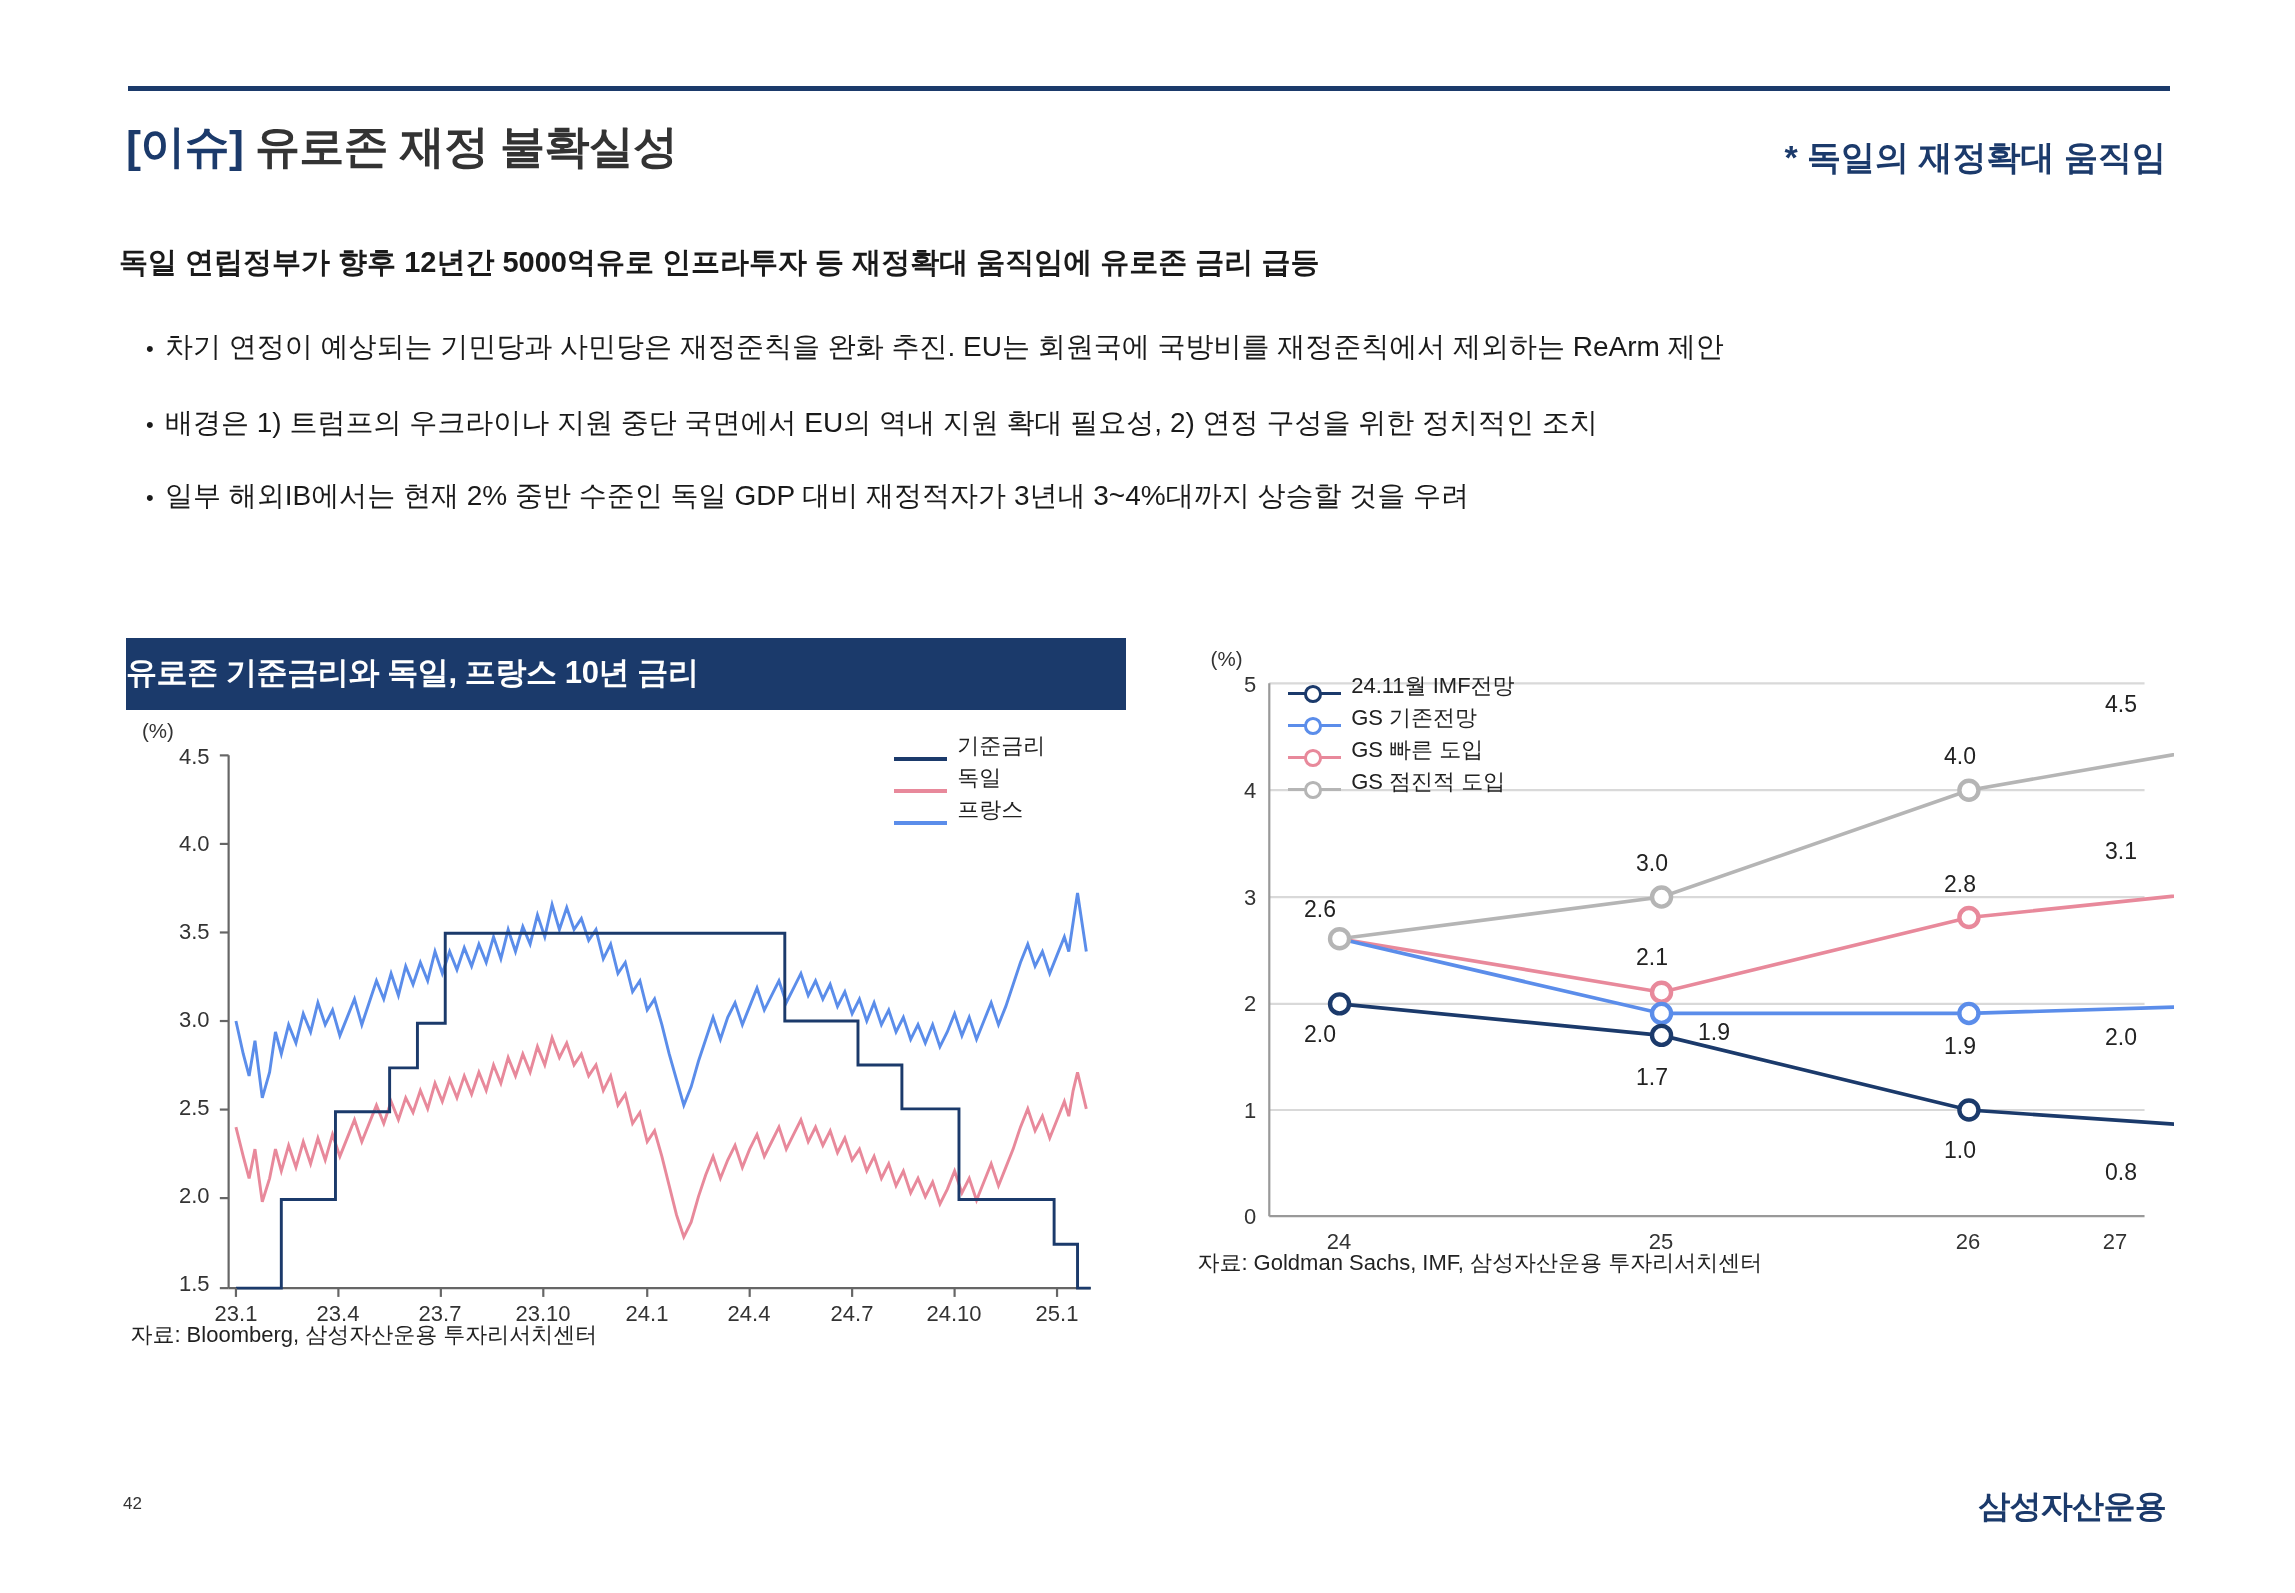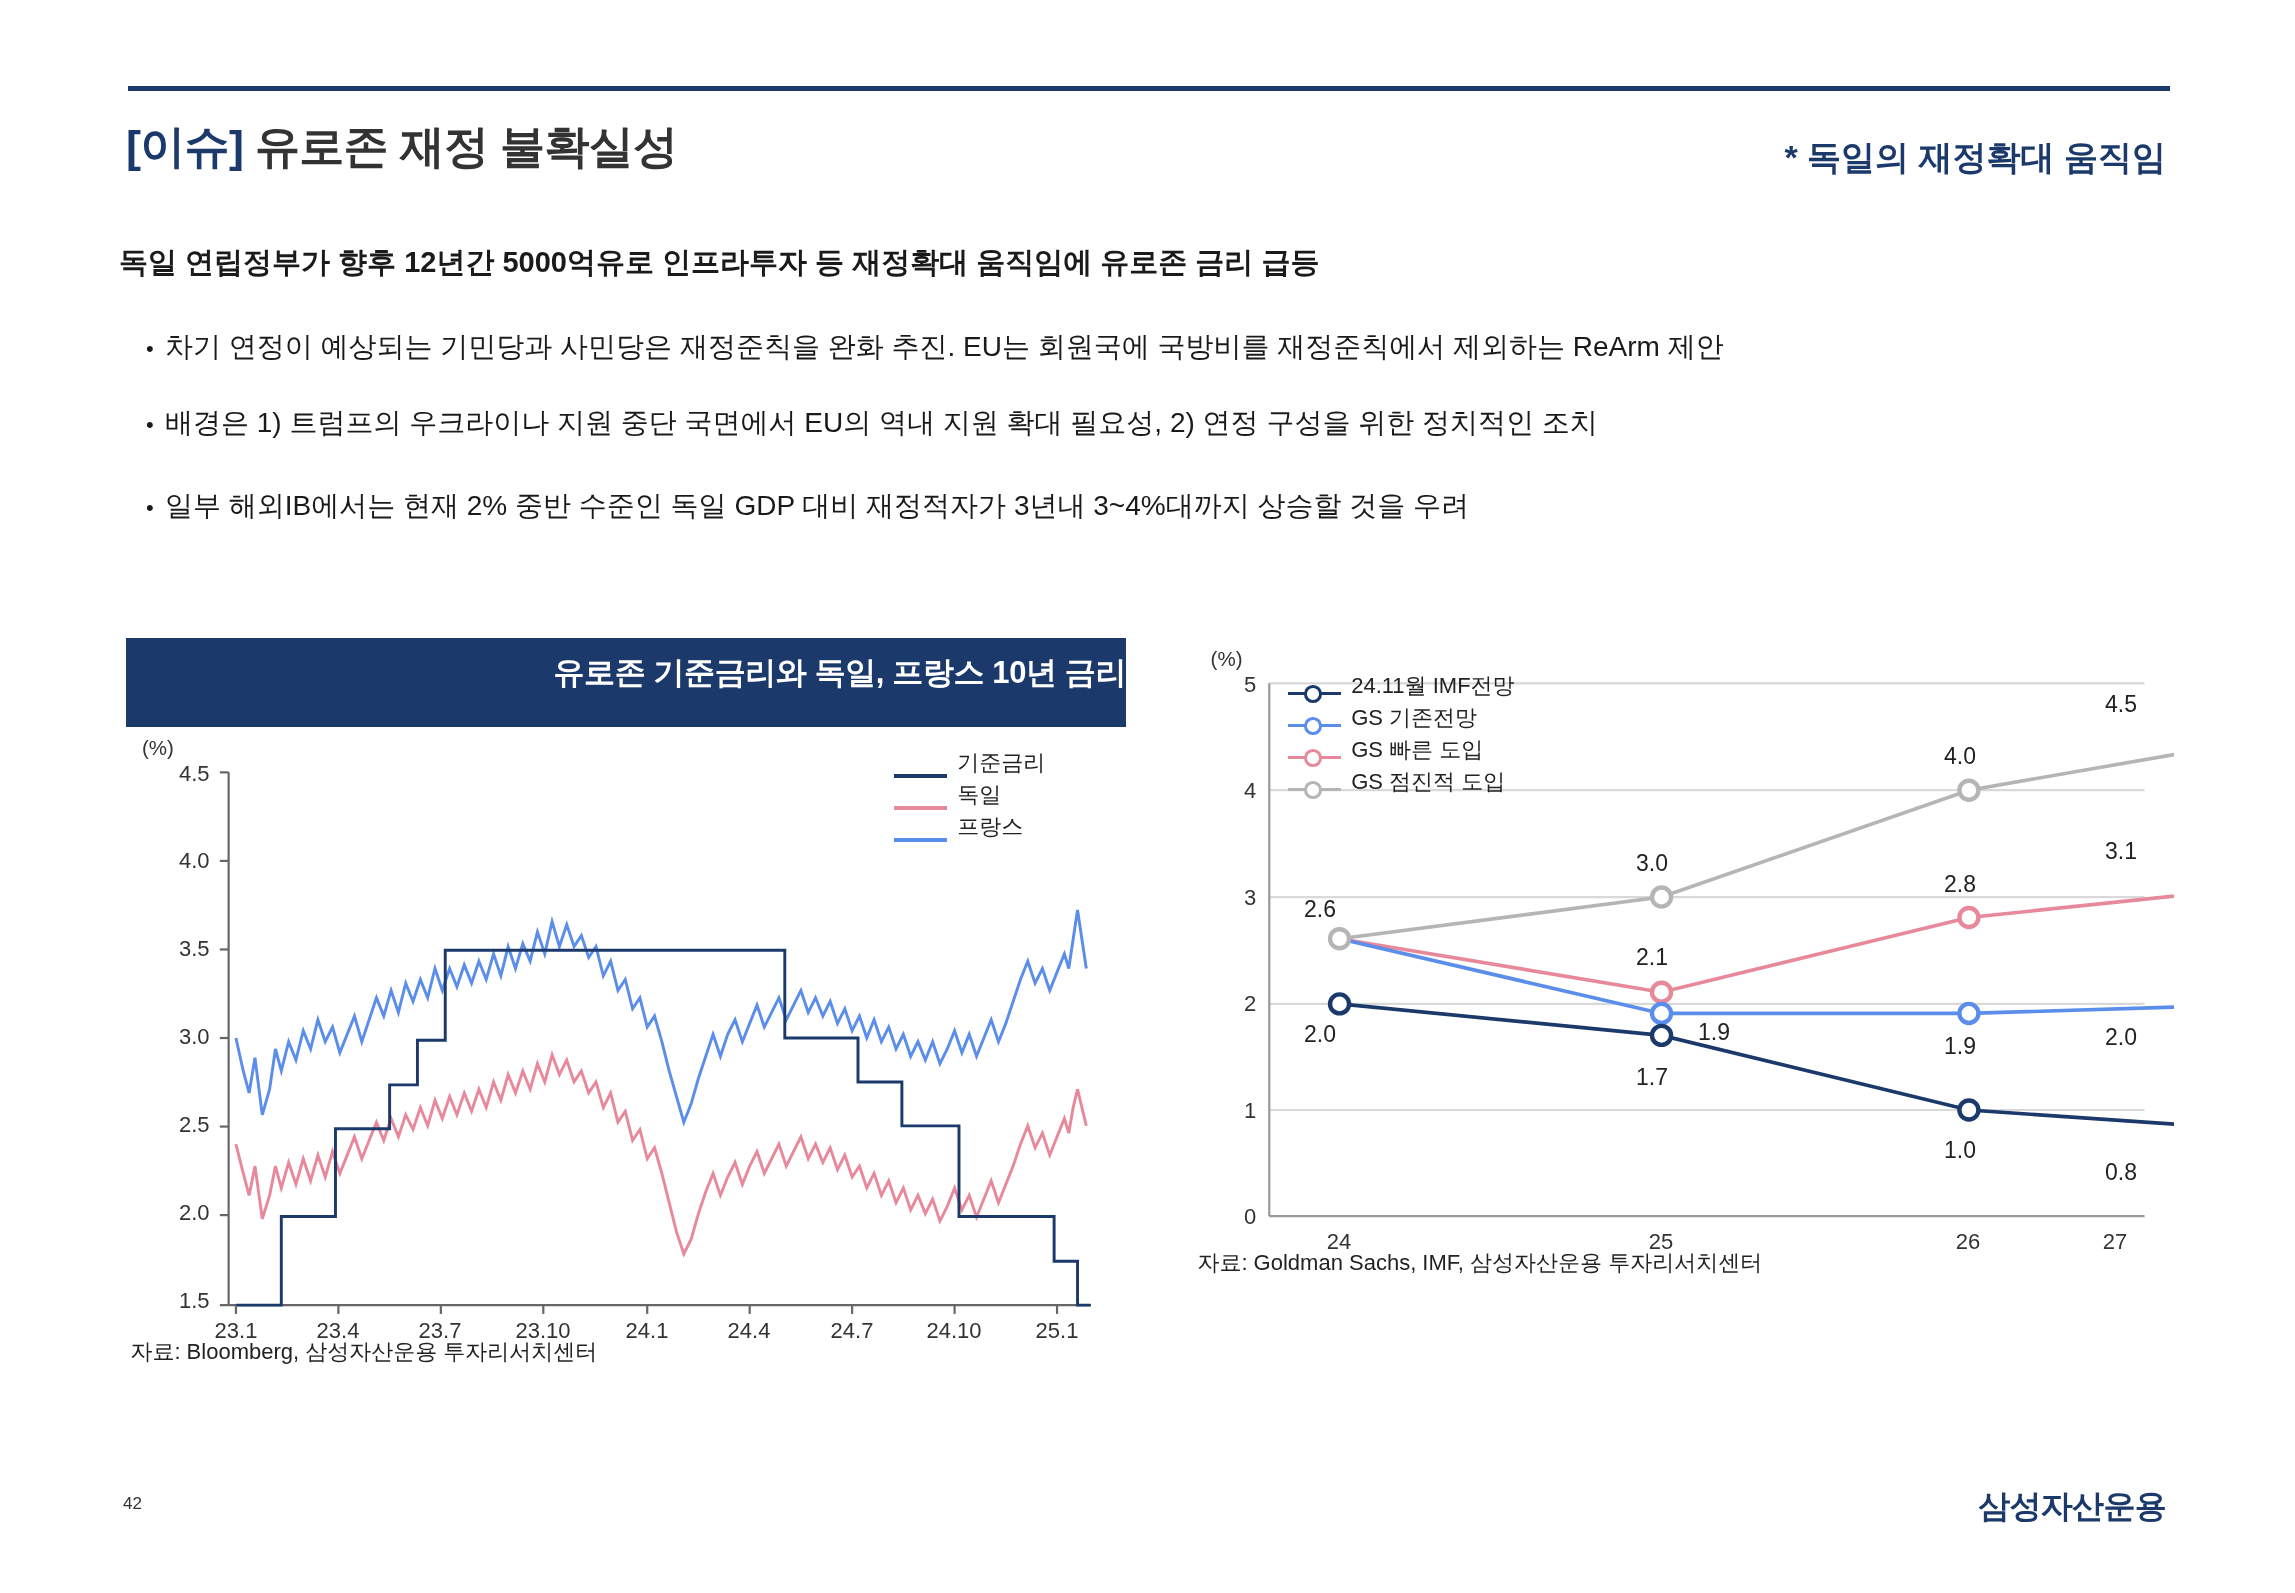--- a/index.html
+++ b/index.html
@@ -74,35 +74,35 @@
   }
   .bullet .dot {
     display: inline-block;
     width: 19px;
     color: #1a1a1a;
     font-size: 22px;
     vertical-align: middle;
   }
   .b1 { top: 328px; }
   .b2 { top: 404px; }
-  .b3 { top: 487px; }
+  .b3 { top: 477px; }
 
   
   .panel {
     position: absolute;
     box-sizing: border-box;
   }
   .panel-header {
     background: #1b3a6b;
     color: #ffffff;
     font-size: 31px;
     font-weight: bold;
-    text-align: right;
+    text-align: left;
     line-height: 70px;
-    height: 89px;
+    height: 72px;
     letter-spacing: -0.4px;
   }
   .panel-body {
     position: relative;
     background: #ffffff;
     height: 644px;
   }
   .source {
     position: absolute;
     bottom: 4.4px;

